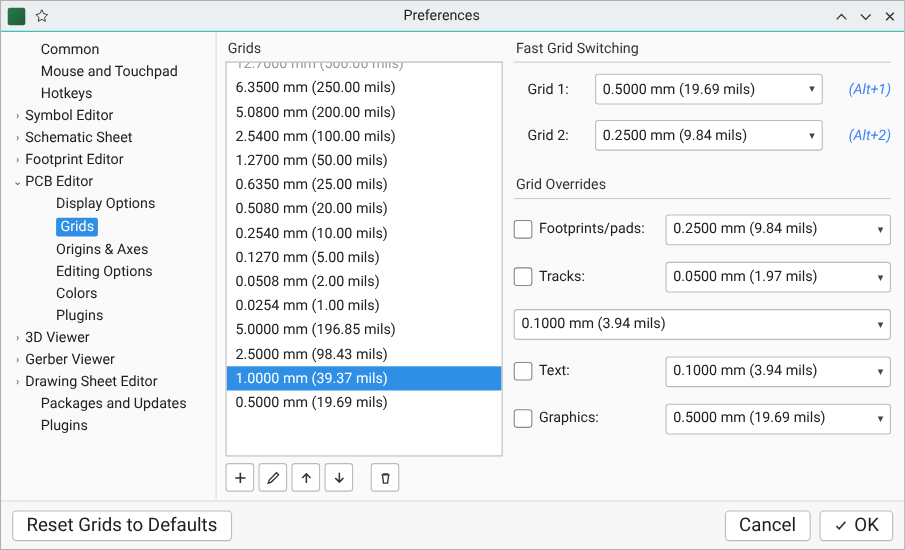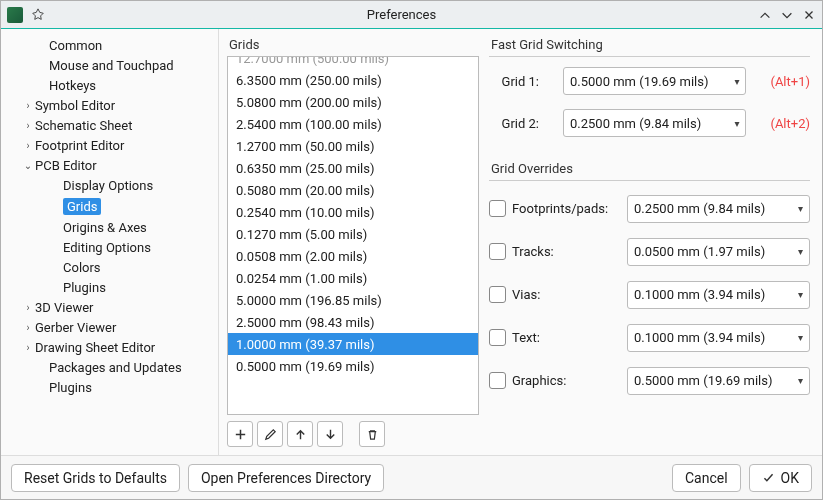--- a/index.html
+++ b/index.html
@@ -2,21 +2,21 @@
 <html><head>
 <meta charset="utf-8">
 <style>
   * { box-sizing: border-box; margin: 0; padding: 0; }
   body { font-family: -apple-system, "Segoe UI", Roboto, "Noto Sans", Ubuntu, sans-serif; font-size: 13px; color: #202020; background: #f0f0f0; width: 823px; height: 500px; overflow: hidden; display: flex; flex-direction: column; border: 1px solid #b0b0b0; }
   .titlebar { height: 28px; background: #eceff1; border-bottom: 1px solid #14b8a6; display: flex; align-items: center; padding: 0 6px; gap: 8px; }
   .titlebar .app-icon { width: 16px; height: 16px; background: linear-gradient(135deg, #2a7a4a, #1a5a3a); border-radius: 2px; }
   .titlebar .tb-icon { width: 14px; height: 14px; display:flex; align-items:center; justify-content:center; cursor: pointer; }
   .titlebar .title { flex: 1; text-align: center; font-size: 13px; color: #222; }
   .main { flex: 1; display: flex; overflow: hidden; background: #fafafa; }
-  .tree { width: 218px; padding: 6px 14px; overflow-y: auto; border-right: 1px solid #ddd; }
+  .tree { width: 196px; padding: 6px 2px; overflow-y: auto; border-right: 1px solid #ddd; }
   .tree-item { display: flex; align-items: center; padding: 2.5px 6px; cursor: pointer; white-space: nowrap; }
   .tree-item .arrow { width: 14px; text-align: center; color: #555; font-size: 10px; }
   .tree-item.indent0 { padding-left: 20px; }
   .tree-item.child { padding-left: 34px; }
   .tree-item.selected .label { background: #2f8fe5; color: #fff; padding: 1px 4px; border-radius: 2px; }
   .content { flex: 1; display: flex; padding: 8px 12px 8px 8px; gap: 10px; overflow: hidden; }
   .center { width: 252px; display: flex; flex-direction: column; }
   .center h3 { font-size: 13px; font-weight: normal; color: #333; padding: 0 2px 4px; border-bottom: 1px solid #ccc; margin-bottom: 0; }
   .grid-list { flex: 1; border: 1px solid #bbb; background: #fff; overflow-y: auto; margin-top: -1px; }
   .grid-list .item { padding: 3.5px 8px; font-size: 13px; cursor: pointer; }
@@ -25,27 +25,27 @@
   .list-toolbar { display: flex; gap: 4px; padding-top: 6px; }
   .icon-btn { width: 26px; height: 26px; border: 1px solid #bbb; background: #fff; border-radius: 3px; display: flex; align-items: center; justify-content: center; cursor: pointer; }
   .icon-btn svg { width: 15px; height: 15px; }
   .right { flex: 1; display: flex; flex-direction: column; gap: 6px; }
   .section-h { font-size: 13px; font-weight: normal; color: #333; padding: 0 2px 4px; border-bottom: 1px solid #ccc; }
   .row { display: flex; align-items: center; gap: 24px; padding: 4px 0; }
   .row .lbl { width: 50px; text-align: right; }
   .combo { flex: 1; height: 28px; border: 1px solid #bbb; background: #fff; border-radius: 3px; display: flex; align-items: center; padding: 0 6px; cursor: pointer; position: relative; }
   .combo .val { flex: 1; }
   .combo .caret { font-size: 10px; color: #444; }
-  .hint { color: #ef4444; }
+  .hint { color: #3b82f6; font-style: italic; }
   .override-row { display: flex; align-items: center; gap: 8px; padding: 7.5px 0; }
   .override-row .chk { display: flex; align-items: center; gap: 6px; width: 130px; }
   .chkbox { width: 17px; height: 17px; border: 1px solid #888; border-radius: 3px; background: #fff; cursor: pointer; }
   .override-row .combo { flex: 1; }
   .bottom { height: 44px; border-top: 1px solid #ddd; display: flex; align-items: center; padding: 0 10px; gap: 8px; background: #f7f7f7; }
-  .btn { height: 28px; padding: 0 12px; border: 1px solid #bbb; background: #fff; border-radius: 4px; display: flex; align-items: center; gap: 6px; cursor: pointer; font-size: 14px; }
+  .btn { height: 28px; padding: 0 12px; border: 1px solid #bbb; background: #fff; border-radius: 4px; display: flex; align-items: center; gap: 6px; cursor: pointer; font-size: 17px; }
   .spacer { flex: 1; }
 </style>
 </head>
 <body>
 
 <div class="titlebar">
   <div class="app-icon"></div>
   <div class="tb-icon">
     <svg viewBox="0 0 16 16">
         <path d="M8 1l2 4 4 1-3 3 .7 4L8 11l-3.7 2 .7-4-3-3 4-1z" fill="none" stroke="#333" stroke-width="1"></path>
@@ -233,24 +233,20 @@
             <div class="chk">
               <div class="chkbox"></div>
               <span>Tracks:</span>
             </div>
             <div class="combo">
               <span class="val">0.0500 mm (1.97 mils)</span>
               <span class="caret">▾</span>
             </div>
           </div>
           <div class="override-row">
-            <div class="chk">
-              <div class="chkbox"></div>
-              <span>Vias:</span>
-            </div>
             <div class="combo">
               <span class="val">0.1000 mm (3.94 mils)</span>
               <span class="caret">▾</span>
             </div>
           </div>
           <div class="override-row">
             <div class="chk">
               <div class="chkbox"></div>
               <span>Text:</span>
             </div>
@@ -271,23 +267,20 @@
           </div>
         </div>
     </div>
   </div>
 </div>
 
 <div class="bottom">
   <div class="btn">
       <span>Reset Grids to Defaults</span>
     </div>
-  <div class="btn">
-      <span>Open Preferences Directory</span>
-    </div>
   <div class="spacer"></div>
   <div class="btn">
       <span>Cancel</span>
     </div>
   <div class="btn">
     <svg width="13" height="13" viewBox="0 0 16 16">
         <path d="M3 9l3 3 7-8" fill="none" stroke="#333" stroke-width="1.8"></path>
       </svg>
     <span>OK</span>
   </div>

